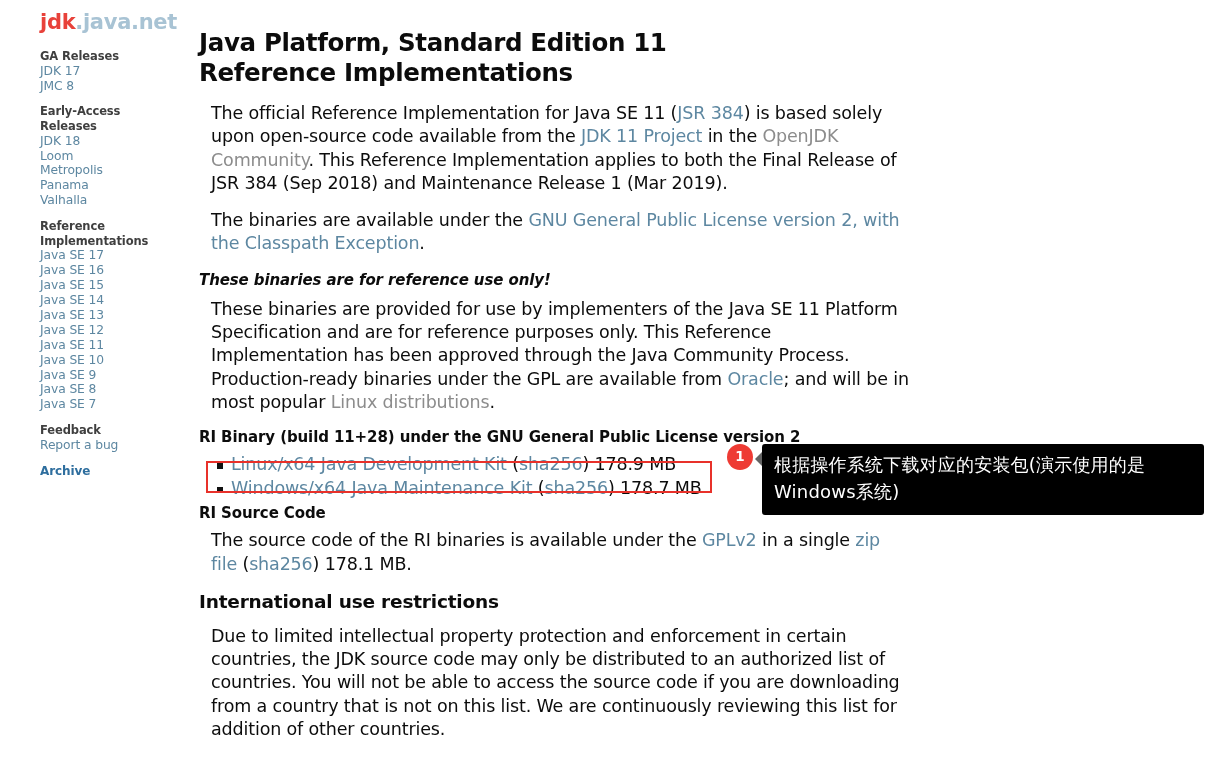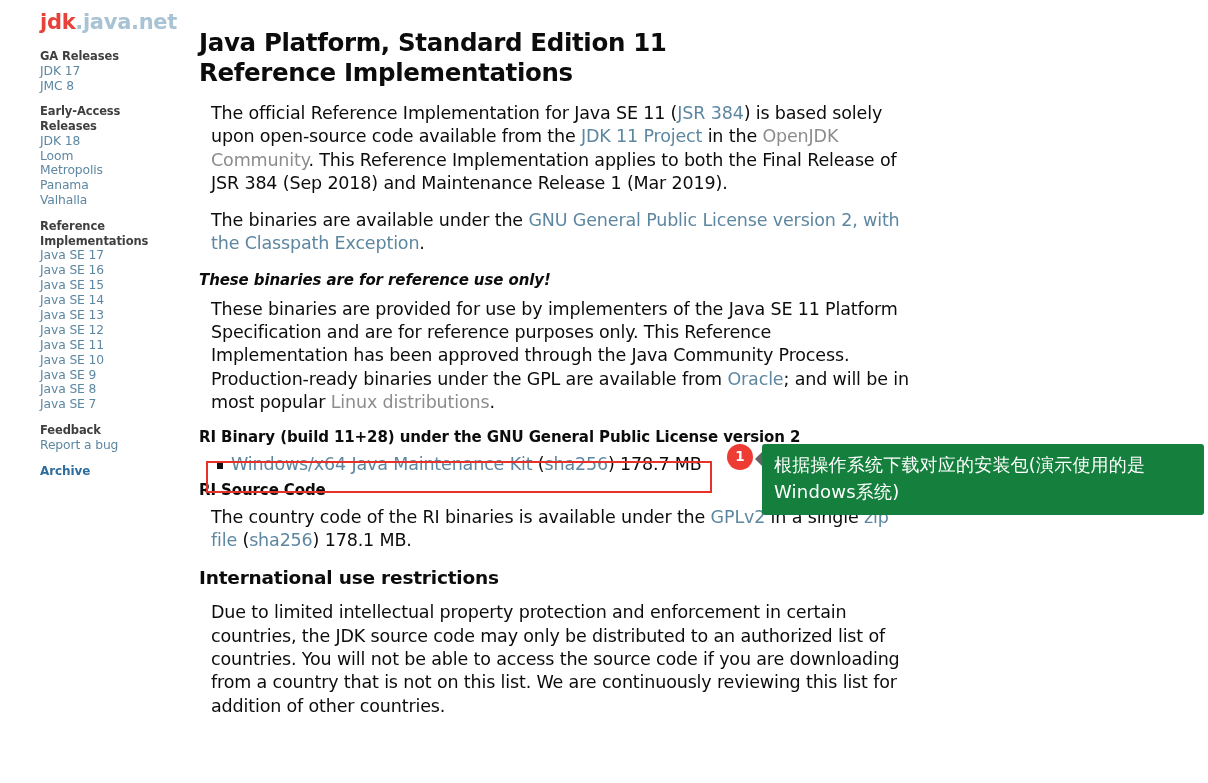--- a/index.html
+++ b/index.html
@@ -177,21 +177,21 @@
     justify-content: center;
     line-height: 1;
   }
   #anno-tip {
     position: absolute;
     left: 35px;
     top: 0;
     width: 442px;
     min-height: 64px;
     box-sizing: border-box;
-    background: #15803d;
+    background: #000000;
     border-radius: 3px;
     color: #ffffff;
     font-size: 18px;
     line-height: 27px;
     padding: 7px 12px 10px 12px;
     letter-spacing: 0.2px;
   }
   #anno-tip::before {
     content: "";
     position: absolute;
@@ -264,26 +264,27 @@
 
   <p class="body-text"><span>The binaries are available under the </span><a class="link" href="#">GNU General Public License version 2, with the Classpath Exception</a><span>.</span></p>
 
   <p class="note-bold">These binaries are for reference use only!</p>
 
   <p class="body-text"><span>These binaries are provided for use by implementers of the Java SE 11 Platform Specification and are for reference purposes only. This Reference Implementation has been approved through the Java Community Process. Production-ready binaries under the GPL are available from </span><a class="link" href="#">Oracle</a><span>; and will be in most popular </span><a class="link-muted" href="#">Linux distributions</a><span>.</span></p>
 
   <h3 class="sub-heading">RI Binary (build 11+28) under the GNU General Public License version 2</h3>
 
   <ul class="dl-list">
+    <li><a class="link" href="#">Linux/x64 Java Development Kit</a><span> (</span><a class="link" href="#">sha256</a><span>) </span><span>178.9 MB</span></li>
     <li><a class="link" href="#">Windows/x64 Java Maintenance Kit</a><span> (</span><a class="link" href="#">sha256</a><span>) </span><span>178.7 MB</span></li>
   </ul>
 
   <h3 class="sub-heading">RI Source Code</h3>
 
-  <p class="body-text"><span>The country code of the RI binaries is available under the </span><a class="link" href="#">GPLv2</a><span> in a single </span><a class="link" href="#">zip file</a><span> (</span><a class="link" href="#">sha256</a><span>) 178.1 MB.</span></p>
+  <p class="body-text"><span>The source code of the RI binaries is available under the </span><a class="link" href="#">GPLv2</a><span> in a single </span><a class="link" href="#">zip file</a><span> (</span><a class="link" href="#">sha256</a><span>) 178.1 MB.</span></p>
 
   <h2 class="section-heading">International use restrictions</h2>
 
   <p class="body-text">Due to limited intellectual property protection and enforcement in certain countries, the JDK source code may only be distributed to an authorized list of countries. You will not be able to access the source code if you are downloading from a country that is not on this list. We are continuously reviewing this list for addition of other countries.</p>
 
 </div>
 
 <div id="highlight-box"></div>
 
 <div id="annotation">

